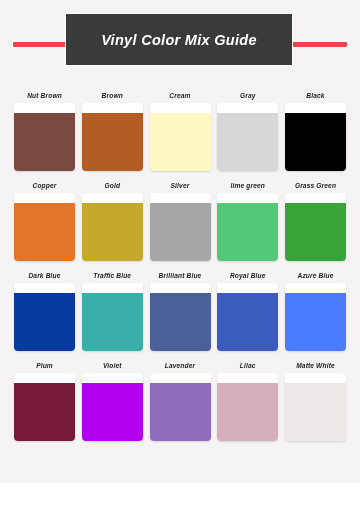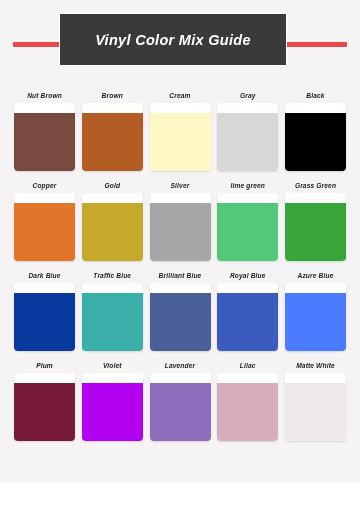--- a/index.html
+++ b/index.html
@@ -33,21 +33,21 @@
     top: 42px;
     height: 5px;
     background: #e8484a;
     border-radius: 1px;
   }
   .rule.left  { left: 13px;  width: 150px; }
   .rule.right { left: 197px; width: 150px; }
 
   #title-box {
     position: absolute;
-    left: 59px;
+    left: 65px;
     top: 13px;
     width: 228px;
     height: 53px;
     background: #3a3a3a;
     box-sizing: border-box;
     border: 1px solid #ffffff;
     display: flex;
     align-items: center;
     justify-content: center;
   }

